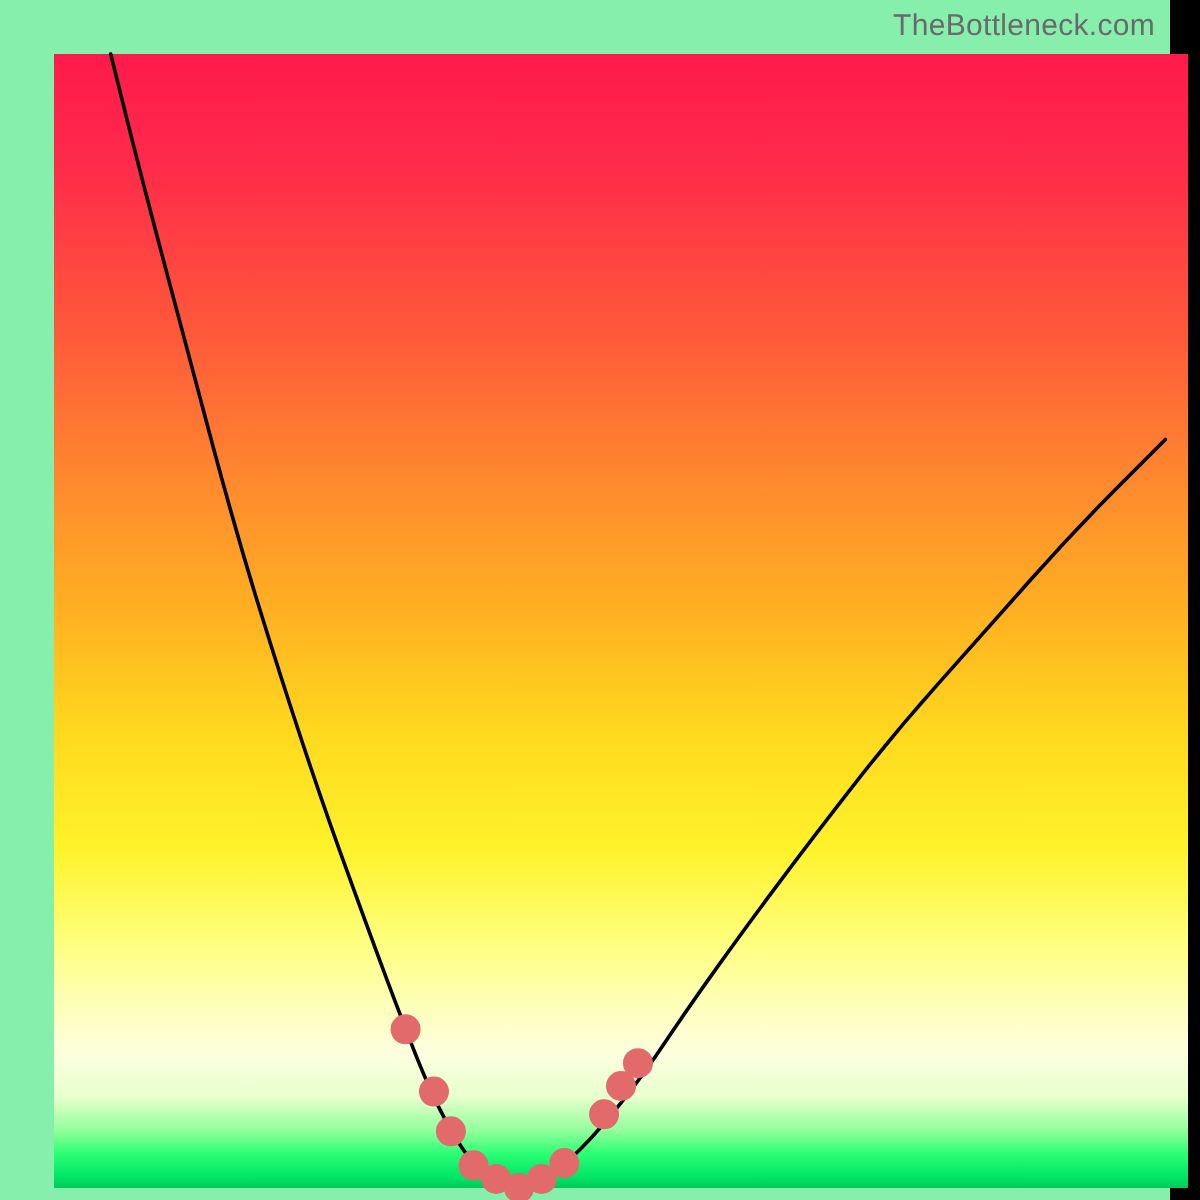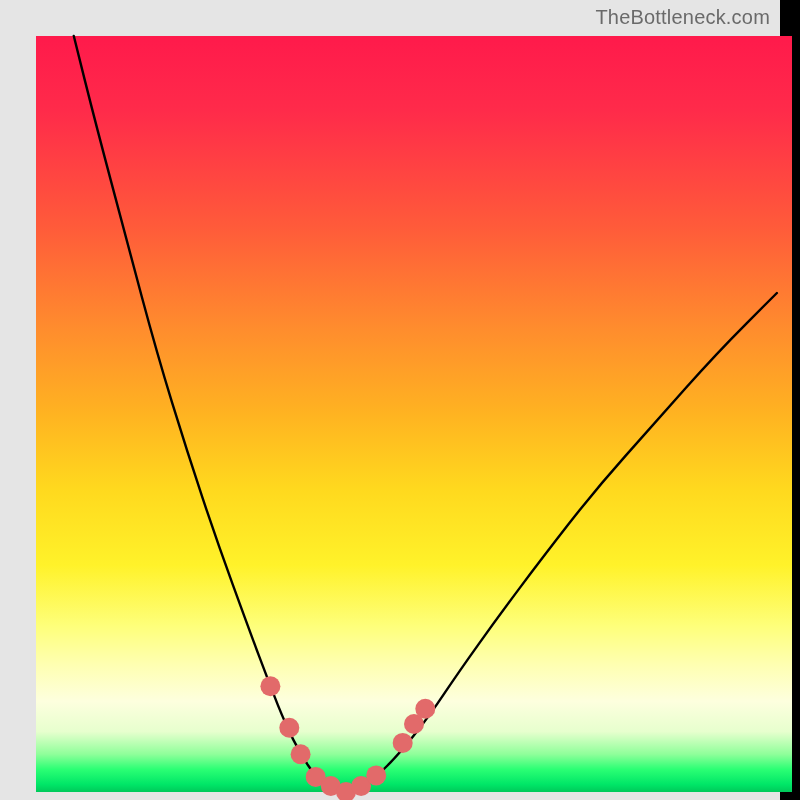--- a/index.html
+++ b/index.html
@@ -10,21 +10,21 @@
     background: #000;
     overflow: hidden;
     font-family: Arial, Helvetica, sans-serif;
   }
   .frame {
     position: absolute;
     left: 0;
     top: 0;
     width: 780px;
     height: 800px;
-    background: #e5e5e5;
+    background: #86efac;
   }
   .plot {
     position: absolute;
     left: 36px;
     top: 36px;
     width: 756px;
     height: 756px;
     
     background: linear-gradient(
       to bottom,

